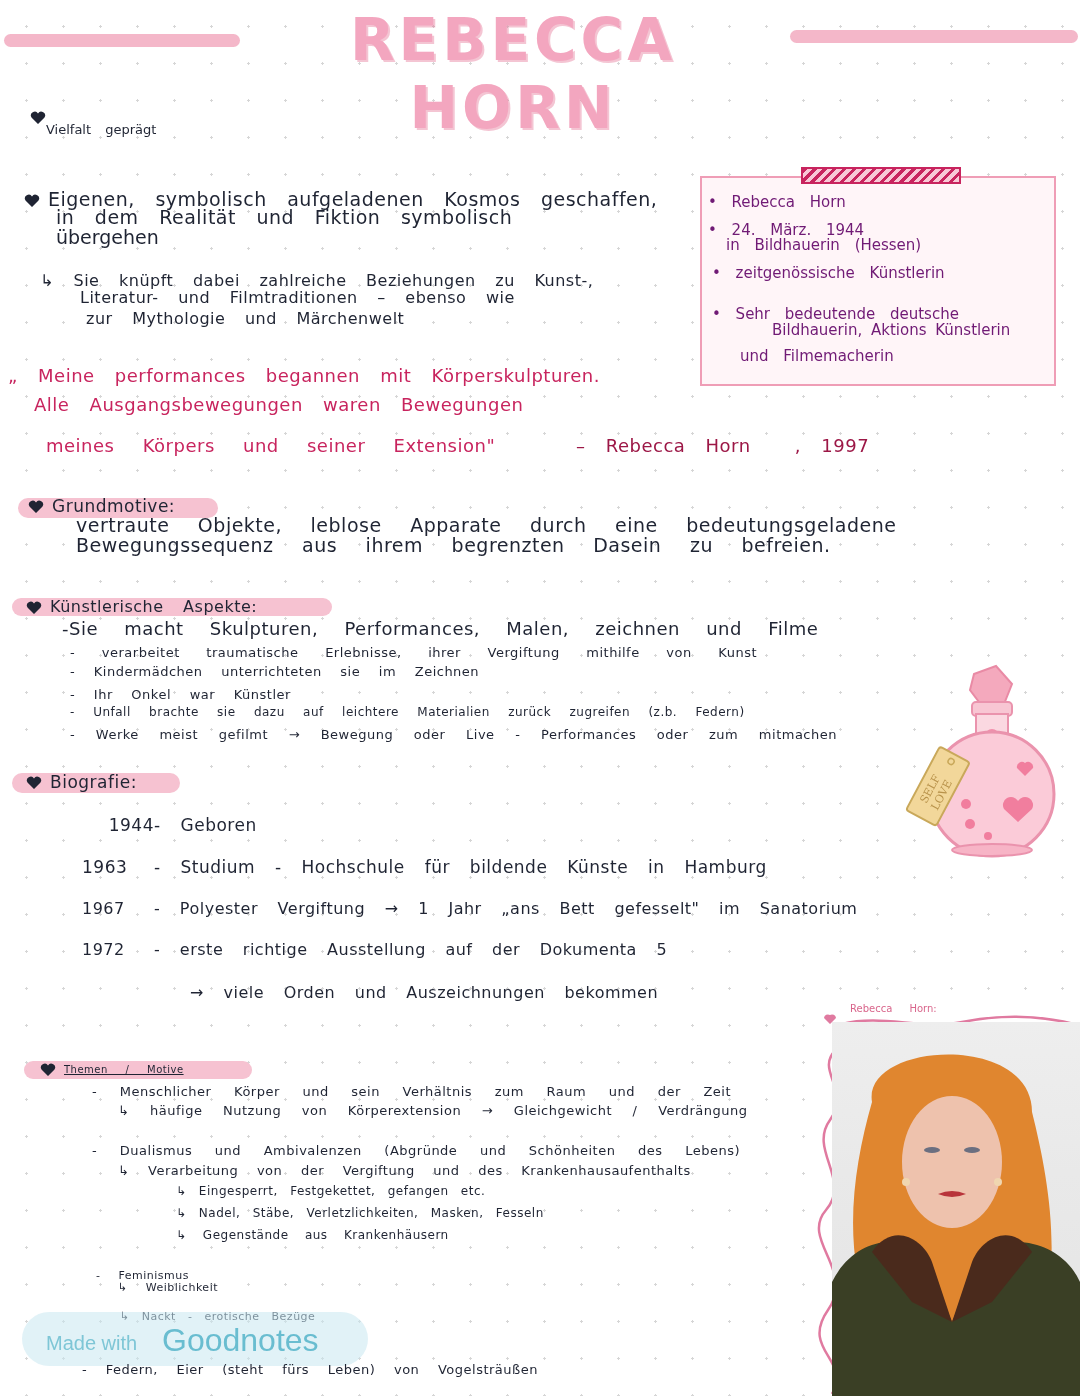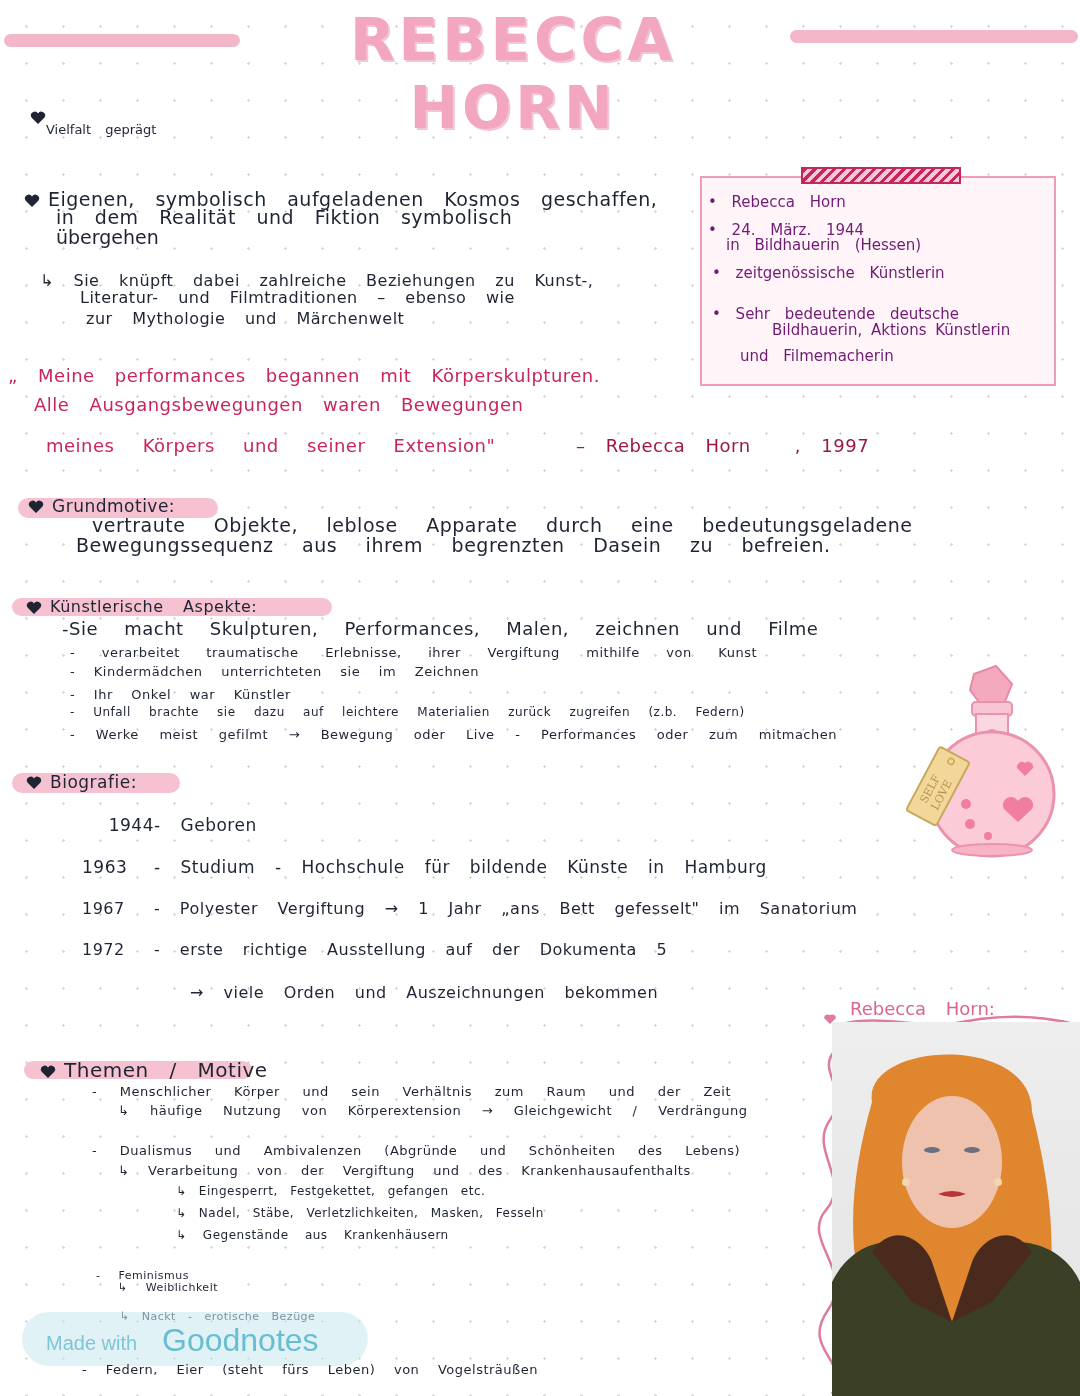--- a/index.html
+++ b/index.html
@@ -103,21 +103,21 @@
   <span>– Rebecca Horn</span>
   <span style="margin-left:24px;">, 1997</span>
 </div>
 
 <div class="hl" style="left:18px; top:498px; width:200px;"></div>
 <div class="line ink hw" style="left:28px; top:497px; font-size:17px;">
   <svg class="heart" viewBox="0 0 16 14">
       <path d="M8 13 L1.5 6.5 A3.5 3.5 0 0 1 8 2.5 A3.5 3.5 0 0 1 14.5 6.5 Z" fill="#1f2433"></path>
     </svg><span>Grundmotive:</span>
 </div>
-<div class="line ink hw" style="left:76px; top:516px; font-size:19px; word-spacing:22px;margin-left:16px;">vertraute Objekte, leblose Apparate durch eine bedeutungsgeladene</div>
+<div class="line ink hw" style="left:76px; top:516px; font-size:19px; word-spacing:22px;">vertraute Objekte, leblose Apparate durch eine bedeutungsgeladene</div>
 <div class="line ink hw" style="left:76px; top:536px; font-size:19px; word-spacing:22px;">Bewegungssequenz aus ihrem begrenzten Dasein zu befreien.</div>
 
 <div class="hl" style="left:12px; top:598px; width:320px; height:18px;"></div>
 <div class="line ink hw" style="left:26px; top:598px; font-size:16px;">
   <svg class="heart" viewBox="0 0 16 14">
       <path d="M8 13 L1.5 6.5 A3.5 3.5 0 0 1 8 2.5 A3.5 3.5 0 0 1 14.5 6.5 Z" fill="#1f2433"></path>
     </svg><span>Künstlerische Aspekte:</span>
 </div>
 <div class="line ink hw" style="left:62px; top:620px; font-size:18px; word-spacing:20px;">-Sie macht Skulpturen, Performances, Malen, zeichnen und Filme</div>
 <div class="line ink small hw" style="left:70px; top:645px; word-spacing:22px;">- verarbeitet traumatische Erlebnisse, ihrer Vergiftung mithilfe von Kunst</div>
@@ -160,21 +160,21 @@
 </div>
 <div class="line ink hw" style="left:82px; top:900px; font-size:16px;">
   <span style="display:inline-block; width:72px;">1967</span><span>- Polyester Vergiftung → 1 Jahr „ans Bett gefesselt" im Sanatorium</span>
 </div>
 <div class="line ink hw" style="left:82px; top:941px; font-size:16px;">
   <span style="display:inline-block; width:72px;">1972</span><span>- erste richtige Ausstellung auf der Dokumenta 5</span>
 </div>
 <div class="line ink hw" style="left:190px; top:984px; font-size:16px;">→ viele Orden und Auszeichnungen bekommen</div>
 
 <div class="hl" style="left:24px; top:1061px; width:228px; height:18px;"></div>
-<div class="line ink hw" style="left:40px; top:1061px; font-size:20px;">
+<div class="line ink hw" style="left:40px; top:1061px; font-size:10px;text-decoration:underline;">
   <svg class="heart" viewBox="0 0 16 14">
       <path d="M8 13 L1.5 6.5 A3.5 3.5 0 0 1 8 2.5 A3.5 3.5 0 0 1 14.5 6.5 Z" fill="#1f2433"></path>
     </svg><span>Themen / Motive</span>
 </div>
 <div class="line ink small hw" style="left:92px; top:1084px; word-spacing:18px;">- Menschlicher Körper und sein Verhältnis zum Raum und der Zeit</div>
 <div class="line ink small hw" style="left:118px; top:1103px; word-spacing:16px;">↳ häufige Nutzung von Körperextension → Gleichgewicht / Verdrängung</div>
 <div class="line ink small hw" style="left:92px; top:1143px; word-spacing:18px;">- Dualismus und Ambivalenzen (Abgründe und Schönheiten des Lebens)</div>
 <div class="line ink small hw" style="left:118px; top:1163px; word-spacing:14px;">↳ Verarbeitung von der Vergiftung und des Krankenhausaufenthalts</div>
 <div class="line ink small hw" style="left:176px; top:1184px; font-size:12px; word-spacing:8px;">↳ Eingesperrt, Festgekettet, gefangen etc.</div>
 <div class="line ink small hw" style="left:176px; top:1206px; font-size:12px; word-spacing:8px;">↳ Nadel, Stäbe, Verletzlichkeiten, Masken, Fesseln</div>
@@ -182,21 +182,21 @@
 <div class="line ink hw" style="left:96px; top:1270px; font-size:11px; line-height:12px;">- Feminismus</div>
 <div class="line ink hw" style="left:118px; top:1282px; font-size:11px; line-height:12px;">↳ Weiblichkeit</div>
 <div class="line ink hw" style="left:120px; top:1311px; font-size:11px; line-height:12px; word-spacing:8px;">↳ Nackt - erotische Bezüge</div>
 
 <div class="wm"></div>
 <div class="wm-small">Made with</div>
 <div class="wm-big">Goodnotes</div>
 
 <div class="line ink small hw" style="left:82px; top:1362px; word-spacing:14px;">- Federn, Eier (steht fürs Leben) von Vogelsträußen</div>
 
-<div class="line pinkink" style="left:850px; top:1000px; font-size:18px; color:#d9668c; word-spacing:14px;">Rebecca Horn:</div>
+<div class="line pinkink" style="left:850px; top:1000px; font-size:10px; color:#d9668c; word-spacing:14px;">Rebecca Horn:</div>
 <svg class="abs" style="left:812px; top:1010px;" width="268" height="386" viewBox="0 0 268 386">
   <path d="M12 8 l-6 -6 a4 4 0 0 1 6 -3 a4 4 0 0 1 6 3 z" fill="#e07aa0" transform="translate(6,6)"></path>
   <path d="M30 14 C70 4, 110 20, 150 12 S 230 6, 262 14" fill="none" stroke="#e07aa0" stroke-width="2.5"></path>
   <path d="M24 40 C2 60, 40 80, 18 110 S 40 170, 14 200 S 44 260, 16 300 S 40 350, 20 384" fill="none" stroke="#e07aa0" stroke-width="2.5"></path>
   <path d="M30 60 C20 70, 28 80, 34 82" fill="none" stroke="#e07aa0" stroke-width="2"></path>
   <path d="M36 150 C26 170, 30 190, 40 200" fill="none" stroke="#e07aa0" stroke-width="2"></path>
 </svg>
 <div class="photo">
   <svg width="248" height="374" viewBox="0 0 248 374">
     <path d="M40 80 C30 20, 200 10, 200 90 C215 150, 230 230, 210 300 L40 300 C10 230, 20 150, 40 80 Z" fill="#e0862f"></path>

